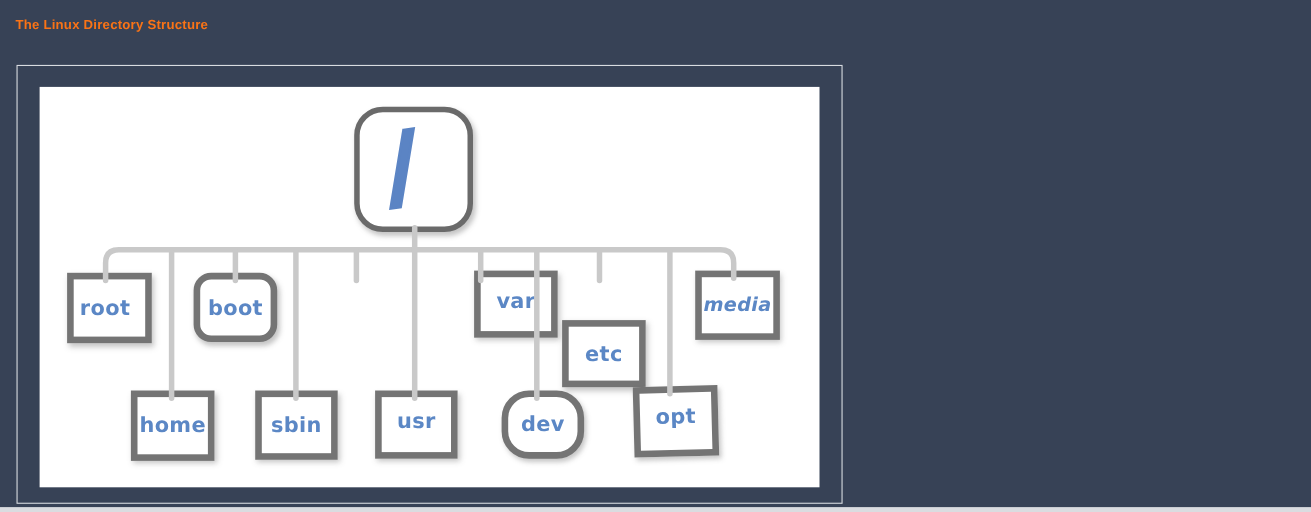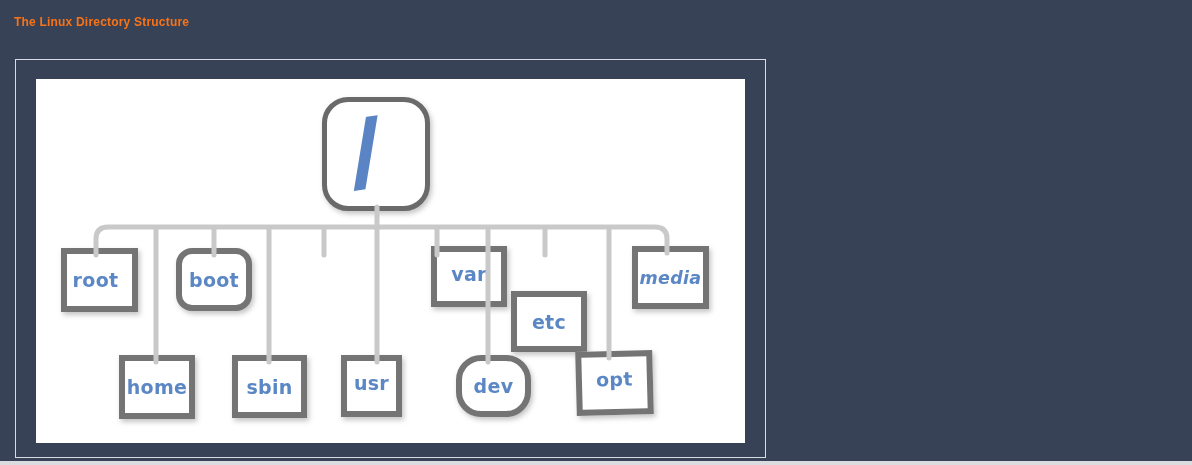--- a/index.html
+++ b/index.html
@@ -94,21 +94,21 @@
     <div class="node" style="left:596px; top:167px; width:77px; height:63px;font-style:italic;">
       <span class="node-label" style="font-size:17.5px;">media</span>
     </div>
 
     <div class="node" style="left:83px; top:276px; width:76px; height:64px;">
       <span class="node-label">home</span>
     </div>
     <div class="node" style="left:196px; top:276px; width:75px; height:63px;">
       <span class="node-label">sbin</span>
     </div>
-    <div class="node" style="left:305px; top:276px; width:61px; height:62px;">
+    <div class="node" style="left:305px; top:276px; width:75px; height:62px;">
       <span class="node-label" style="transform:translateY(-3px)">usr</span>
     </div>
     <div class="node" style="left:420px; top:276px; width:75px; height:62px;border-radius:25px;">
       <span class="node-label">dev</span>
     </div>
     <div class="node" style="left:540px; top:272px; width:77px; height:64px; transform:rotate(-1.5deg);">
       <span class="node-label" style="transform:translateY(-4px)">opt</span>
     </div>
 
     <svg class="connectors" viewBox="0 0 709 364" xmlns="http://www.w3.org/2000/svg">

